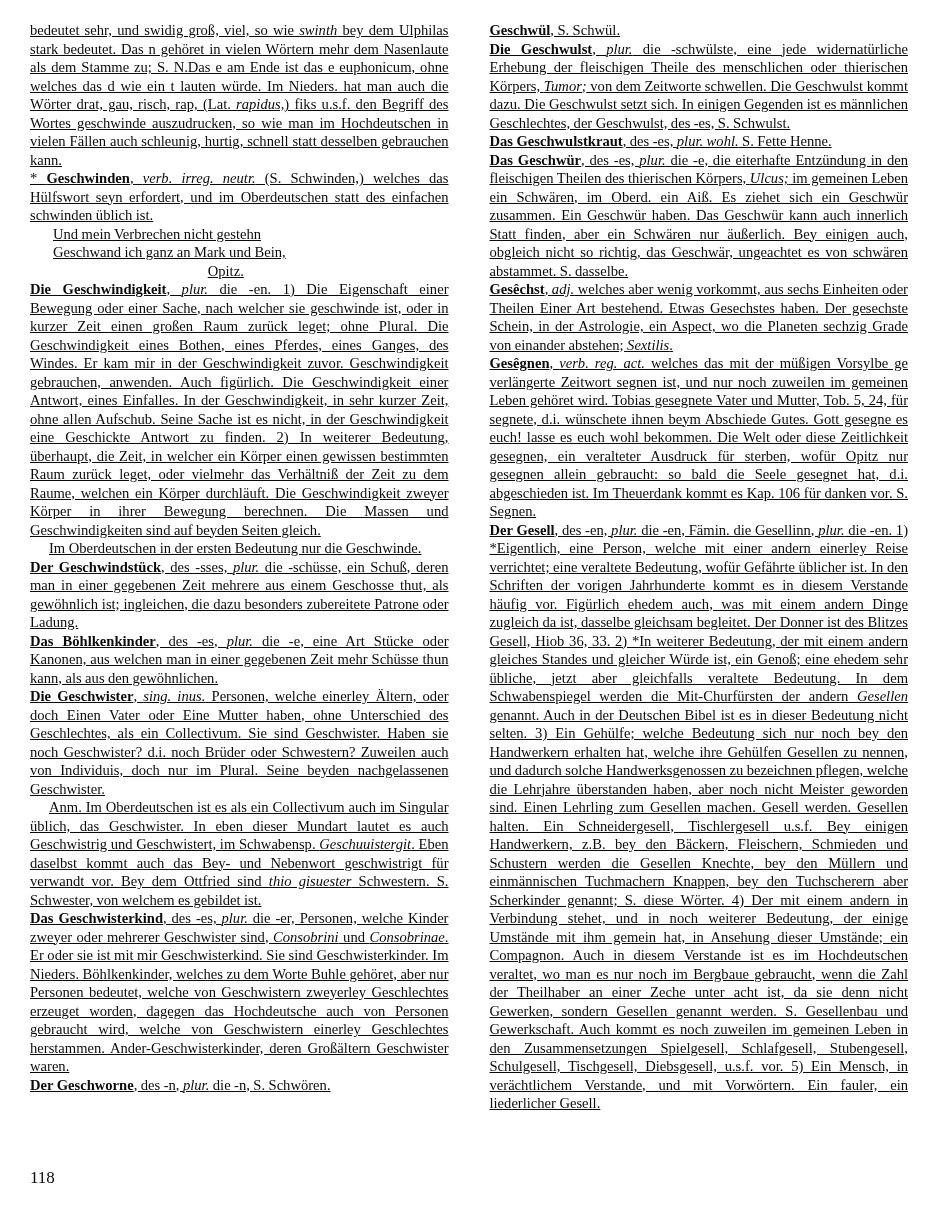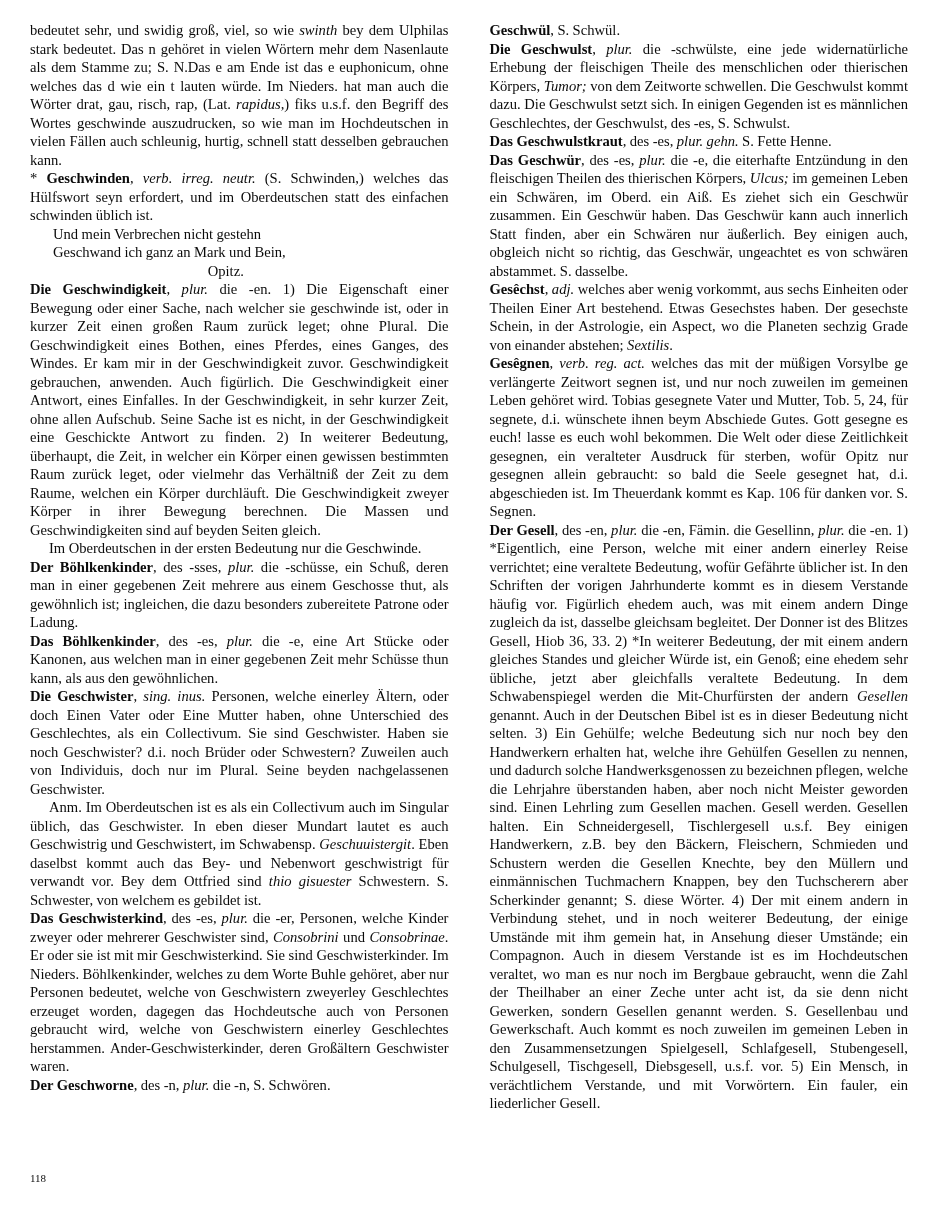--- a/index.html
+++ b/index.html
@@ -17,68 +17,69 @@
   }
   .page {
     box-sizing: border-box;
     width: 935px;
     height: 1210px;
     padding: 21px 27px 0 30px;
   }
   .cols {
     display: flex;
     gap: 41px;
+    text-decoration: underline;
   }
   .col {
     width: 425px;
     font-size: 14.6px;
     line-height: 18.5px;
     text-align: justify;
     hyphens: auto;
     -webkit-hyphens: auto;
     word-spacing: -0.2px;
   }
   .col p { margin: 0; }
   .indent { text-indent: 19px; }
   .verse { text-align: left; padding-left: 23px; }
   .attrib { text-align: center; padding-right: 27px; }
   b { font-weight: bold; margin-top: 19px; }
   i { font-style: italic; }
   .pagenum {
     position: absolute;
     left: 30px;
     top: 1170px;
-    font-size: 11px;
+    font-size: 17px;
     line-height: 16px;
   }
 </style>
 </head>
 <body>
 
 <div class="page">
   <div class="cols">
     <div class="col">
         <p class="para">bedeutet sehr, und swidig groß, viel, so wie <i>swinth</i> bey dem Ulphilas stark bedeutet. Das n gehöret in vielen Wörtern mehr dem Nasenlaute als dem Stamme zu; S. N.Das e am Ende ist das e euphonicum, ohne welches das d wie ein t lauten würde. Im Nieders. hat man auch die Wörter drat, gau, risch, rap, (Lat. <i>rapidus,</i>) fiks u.s.f. den Begriff des Wortes geschwinde auszudrucken, so wie man im Hochdeutschen in vielen Fällen auch schleunig, hurtig, schnell statt desselben gebrauchen kann.</p>
         <p class="para">* <b>Geschwinden</b>, <i>verb. irreg. neutr.</i> (S. Schwinden,) welches das Hülfswort seyn erfordert, und im Oberdeutschen statt des einfachen schwinden üblich ist.</p>
         <p class="verse">Und mein Verbrechen nicht gestehn</p>
         <p class="verse">Geschwand ich ganz an Mark und Bein,</p>
         <p class="attrib">Opitz.</p>
         <p class="para"><b>Die Geschwindigkeit</b>, <i>plur.</i> die -en. 1) Die Eigenschaft einer Bewegung oder einer Sache, nach welcher sie geschwinde ist, oder in kurzer Zeit einen großen Raum zurück leget; ohne Plural. Die Geschwindigkeit eines Bothen, eines Pferdes, eines Ganges, des Windes. Er kam mir in der Geschwindigkeit zuvor. Geschwindigkeit gebrauchen, anwenden. Auch figürlich. Die Geschwindigkeit einer Antwort, eines Einfalles. In der Geschwindigkeit, in sehr kurzer Zeit, ohne allen Aufschub. Seine Sache ist es nicht, in der Geschwindigkeit eine Geschickte Antwort zu finden. 2) In weiterer Bedeutung, überhaupt, die Zeit, in welcher ein Körper einen gewissen bestimmten Raum zurück leget, oder vielmehr das Verhältniß der Zeit zu dem Raume, welchen ein Körper durchläuft. Die Geschwindigkeit zweyer Körper in ihrer Bewegung berechnen. Die Massen und Geschwindigkeiten sind auf beyden Seiten gleich.</p>
         <p class="indent">Im Oberdeutschen in der ersten Bedeutung nur die Geschwinde.</p>
-        <p class="para"><b>Der Böhlkenkinder</b>, des -sses, <i>plur.</i> die -schüsse, ein Schuß, deren man in einer gegebenen Zeit mehrere aus einem Geschosse thut, als gewöhnlich ist; ingleichen, die dazu besonders zubereitete Patrone oder Ladung.</p>
+        <p class="para"><b>Der Geschwindstück</b>, des -sses, <i>plur.</i> die -schüsse, ein Schuß, deren man in einer gegebenen Zeit mehrere aus einem Geschosse thut, als gewöhnlich ist; ingleichen, die dazu besonders zubereitete Patrone oder Ladung.</p>
         <p class="para"><b>Das Böhlkenkinder</b>, des -es, <i>plur.</i> die -e, eine Art Stücke oder Kanonen, aus welchen man in einer gegebenen Zeit mehr Schüsse thun kann, als aus den gewöhnlichen.</p>
         <p class="para"><b>Die Geschwister</b>, <i>sing. inus.</i> Personen, welche einerley Ältern, oder doch Einen Vater oder Eine Mutter haben, ohne Unterschied des Geschlechtes, als ein Collectivum. Sie sind Geschwister. Haben sie noch Geschwister? d.i. noch Brüder oder Schwestern? Zuweilen auch von Individuis, doch nur im Plural. Seine beyden nachgelassenen Geschwister.</p>
         <p class="indent">Anm. Im Oberdeutschen ist es als ein Collectivum auch im Singular üblich, das Geschwister. In eben dieser Mundart lautet es auch Geschwistrig und Geschwistert, im Schwabensp. <i>Geschuuistergit</i>. Eben daselbst kommt auch das Bey- und Nebenwort geschwistrigt für verwandt vor. Bey dem Ottfried sind <i>thio gisuester</i> Schwestern. S. Schwester, von welchem es gebildet ist.</p>
         <p class="para"><b>Das Geschwisterkind</b>, des -es, <i>plur.</i> die -er, Personen, welche Kinder zweyer oder mehrerer Geschwister sind, <i>Consobrini</i> und <i>Consobrinae</i>. Er oder sie ist mit mir Geschwisterkind. Sie sind Geschwisterkinder. Im Nieders. Böhlkenkinder, welches zu dem Worte Buhle gehöret, aber nur Personen bedeutet, welche von Geschwistern zweyerley Geschlechtes erzeuget worden, dagegen das Hochdeutsche auch von Personen gebraucht wird, welche von Geschwistern einerley Geschlechtes herstammen. Ander-Geschwisterkinder, deren Großältern Geschwister waren.</p>
         <p class="para"><b>Der Geschworne</b>, des -n, <i>plur.</i> die -n, S. Schwören.</p>
       </div>
     <div class="col">
         <p class="para"><b>Geschwül</b>, S. Schwül.</p>
         <p class="para"><b>Die Geschwulst</b>, <i>plur.</i> die -schwülste, eine jede widernatürliche Erhebung der fleischigen Theile des menschlichen oder thierischen Körpers, <i>Tumor;</i> von dem Zeitworte schwellen. Die Geschwulst kommt dazu. Die Geschwulst setzt sich. In einigen Gegenden ist es männlichen Geschlechtes, der Geschwulst, des -es, S. Schwulst.</p>
-        <p class="para"><b>Das Geschwulstkraut</b>, des -es, <i>plur. gehn.</i> S. Fette Henne.</p>
+        <p class="para"><b>Das Geschwulstkraut</b>, des -es, <i>plur. wohl.</i> S. Fette Henne.</p>
         <p class="para"><b>Das Geschwür</b>, des -es, <i>plur.</i> die -e, die eiterhafte Entzündung in den fleischigen Theilen des thierischen Körpers, <i>Ulcus;</i> im gemeinen Leben ein Schwären, im Oberd. ein Aiß. Es ziehet sich ein Geschwür zusammen. Ein Geschwür haben. Das Geschwür kann auch innerlich Statt finden, aber ein Schwären nur äußerlich. Bey einigen auch, obgleich nicht so richtig, das Geschwär, ungeachtet es von schwären abstammet. S. dasselbe.</p>
         <p class="para"><b>Gesêchst</b>, <i>adj.</i> welches aber wenig vorkommt, aus sechs Einheiten oder Theilen Einer Art bestehend. Etwas Gesechstes haben. Der gesechste Schein, in der Astrologie, ein Aspect, wo die Planeten sechzig Grade von einander abstehen; <i>Sextilis</i>.</p>
         <p class="para"><b>Gesêgnen</b>, <i>verb. reg. act.</i> welches das mit der müßigen Vorsylbe ge verlängerte Zeitwort segnen ist, und nur noch zuweilen im gemeinen Leben gehöret wird. Tobias gesegnete Vater und Mutter, Tob. 5, 24, für segnete, d.i. wünschete ihnen beym Abschiede Gutes. Gott gesegne es euch! lasse es euch wohl bekommen. Die Welt oder diese Zeitlichkeit gesegnen, ein veralteter Ausdruck für sterben, wofür Opitz nur gesegnen allein gebraucht: so bald die Seele gesegnet hat, d.i. abgeschieden ist. Im Theuerdank kommt es Kap. 106 für danken vor. S. Segnen.</p>
         <p class="para"><b>Der Gesell</b>, des -en, <i>plur.</i> die -en, Fämin. die Gesellinn, <i>plur.</i> die -en. 1) *Eigentlich, eine Person, welche mit einer andern einerley Reise verrichtet; eine veraltete Bedeutung, wofür Gefährte üblicher ist. In den Schriften der vorigen Jahrhunderte kommt es in diesem Verstande häufig vor. Figürlich ehedem auch, was mit einem andern Dinge zugleich da ist, dasselbe gleichsam begleitet. Der Donner ist des Blitzes Gesell, Hiob 36, 33. 2) *In weiterer Bedeutung, der mit einem andern gleiches Standes und gleicher Würde ist, ein Genoß; eine ehedem sehr übliche, jetzt aber gleichfalls veraltete Bedeutung. In dem Schwabenspiegel werden die Mit-Churfürsten der andern <i>Gesellen</i> genannt. Auch in der Deutschen Bibel ist es in dieser Bedeutung nicht selten. 3) Ein Gehülfe; welche Bedeutung sich nur noch bey den Handwerkern erhalten hat, welche ihre Gehülfen Gesellen zu nennen, und dadurch solche Handwerksgenossen zu bezeichnen pflegen, welche die Lehrjahre überstanden haben, aber noch nicht Meister geworden sind. Einen Lehrling zum Gesellen machen. Gesell werden. Gesellen halten. Ein Schneidergesell, Tischlergesell u.s.f. Bey einigen Handwerkern, z.B. bey den Bäckern, Fleischern, Schmieden und Schustern werden die Gesellen Knechte, bey den Müllern und einmännischen Tuchmachern Knappen, bey den Tuchscherern aber Scherkinder genannt; S. diese Wörter. 4) Der mit einem andern in Verbindung stehet, und in noch weiterer Bedeutung, der einige Umstände mit ihm gemein hat, in Ansehung dieser Umstände; ein Compagnon. Auch in diesem Verstande ist es im Hochdeutschen veraltet, wo man es nur noch im Bergbaue gebraucht, wenn die Zahl der Theilhaber an einer Zeche unter acht ist, da sie denn nicht Gewerken, sondern Gesellen genannt werden. S. Gesellenbau und Gewerkschaft. Auch kommt es noch zuweilen im gemeinen Leben in den Zusammensetzungen Spielgesell, Schlafgesell, Stubengesell, Schulgesell, Tischgesell, Diebsgesell, u.s.f. vor. 5) Ein Mensch, in verächtlichem Verstande, und mit Vorwörtern. Ein fauler, ein liederlicher Gesell.</p>
       </div>
   </div>
 </div>
 
 <div class="pagenum">118</div>
 

